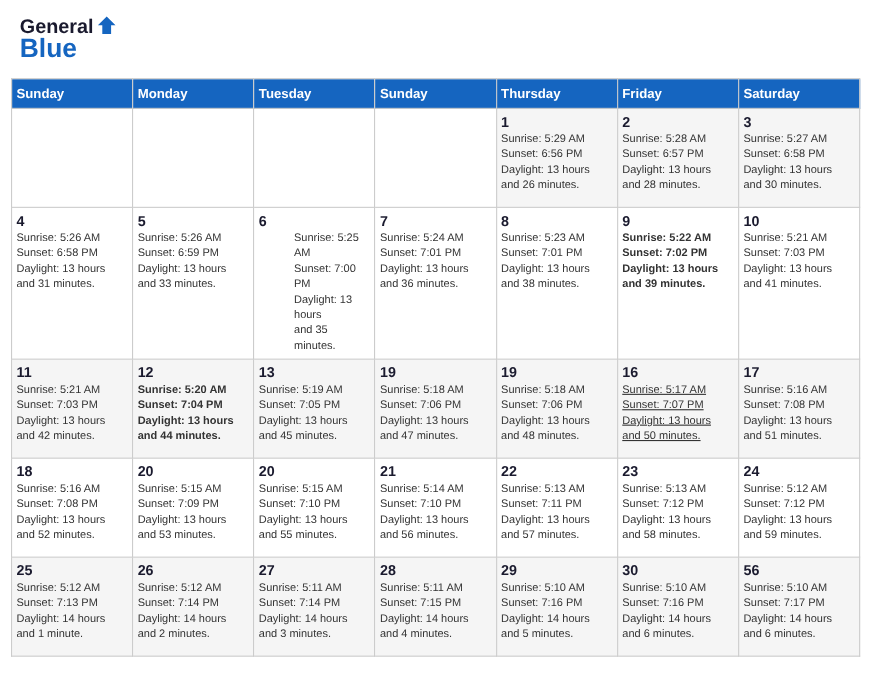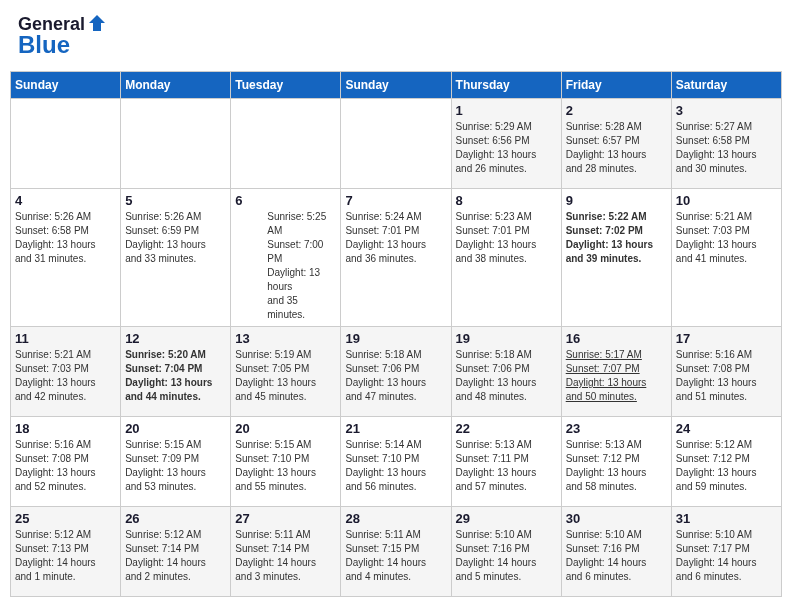--- a/index.html
+++ b/index.html
@@ -325,21 +325,21 @@
 and 5 minutes.</div>
         </td>
         <td>
           <span class="day-number">30</span>
           <div class="day-info" style="white-space: pre-line;">Sunrise: 5:10 AM
 Sunset: 7:16 PM
 Daylight: 14 hours
 and 6 minutes.</div>
         </td>
         <td>
-          <span class="day-number">31</span>
+          <span class="day-number">56</span>
           <div class="day-info" style="white-space: pre-line;">Sunrise: 5:10 AM
 Sunset: 7:17 PM
 Daylight: 14 hours
 and 6 minutes.</div>
         </td>
       </tr>
     </tbody>
 </table>
 
 </body></html>

